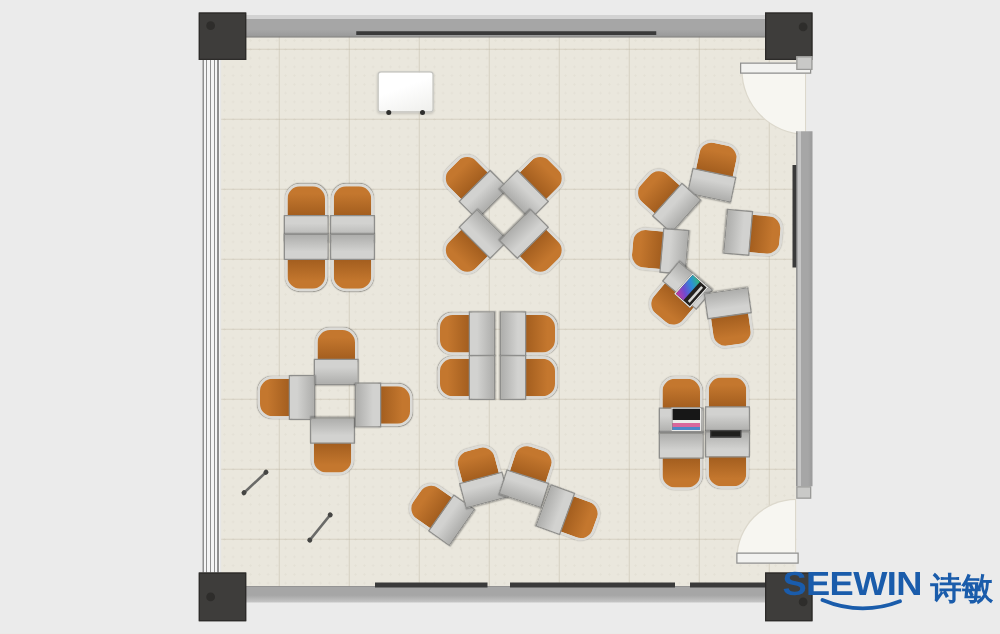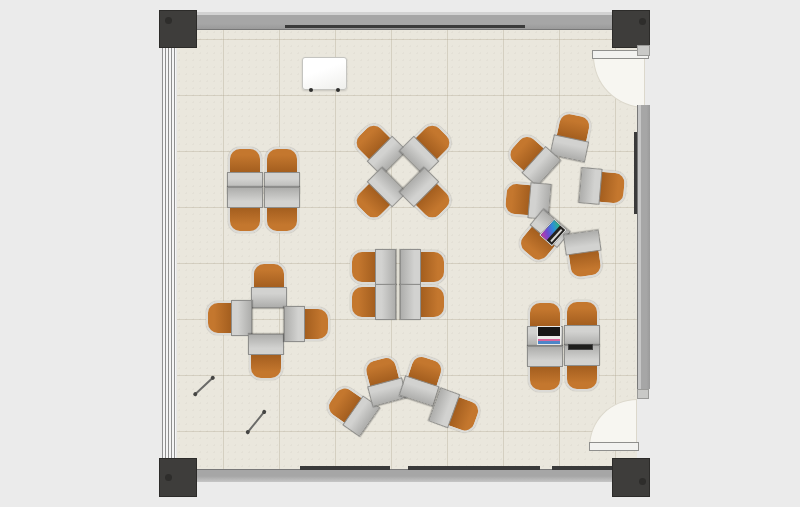--- a/index.html
+++ b/index.html
@@ -285,14 +285,20 @@
         <div class="wheel w1"></div>
         <div class="wheel w2"></div>
       </div>
       <div class="laptop rainbow-screen" style="left: 542px; top: 223.5px; width: 22px; height: 17px; transform: rotate(-48deg);"></div>
       <div class="laptop dark-screen" style="left: 537px; top: 325.5px; width: 24px; height: 19px; transform: rotate(0deg);"></div>
       <div class="tablet" style="left: 567.5px; top: 344px; width: 25px; height: 6px;"></div>
       <div class="pen" style="left: 192px; top: 385px; width: 24px; transform: rotate(-43deg);"></div>
       <div class="pen" style="left: 243px; top: 421px; width: 26px; transform: rotate(-51deg);"></div>
     </div>
 
+  <div class="logo">
+    <span class="logo-en">SEEWIN</span><span class="logo-cn">诗敏</span>
+    <svg class="logo-swoosh" width="70" height="12" viewBox="0 0 70 12">
+      <path d="M4 2 Q 35 15 66 3" fill="none" stroke="currentColor" stroke-width="3" stroke-linecap="round"></path>
+    </svg>
+  </div>
 
 </div>
 
 </body></html>

